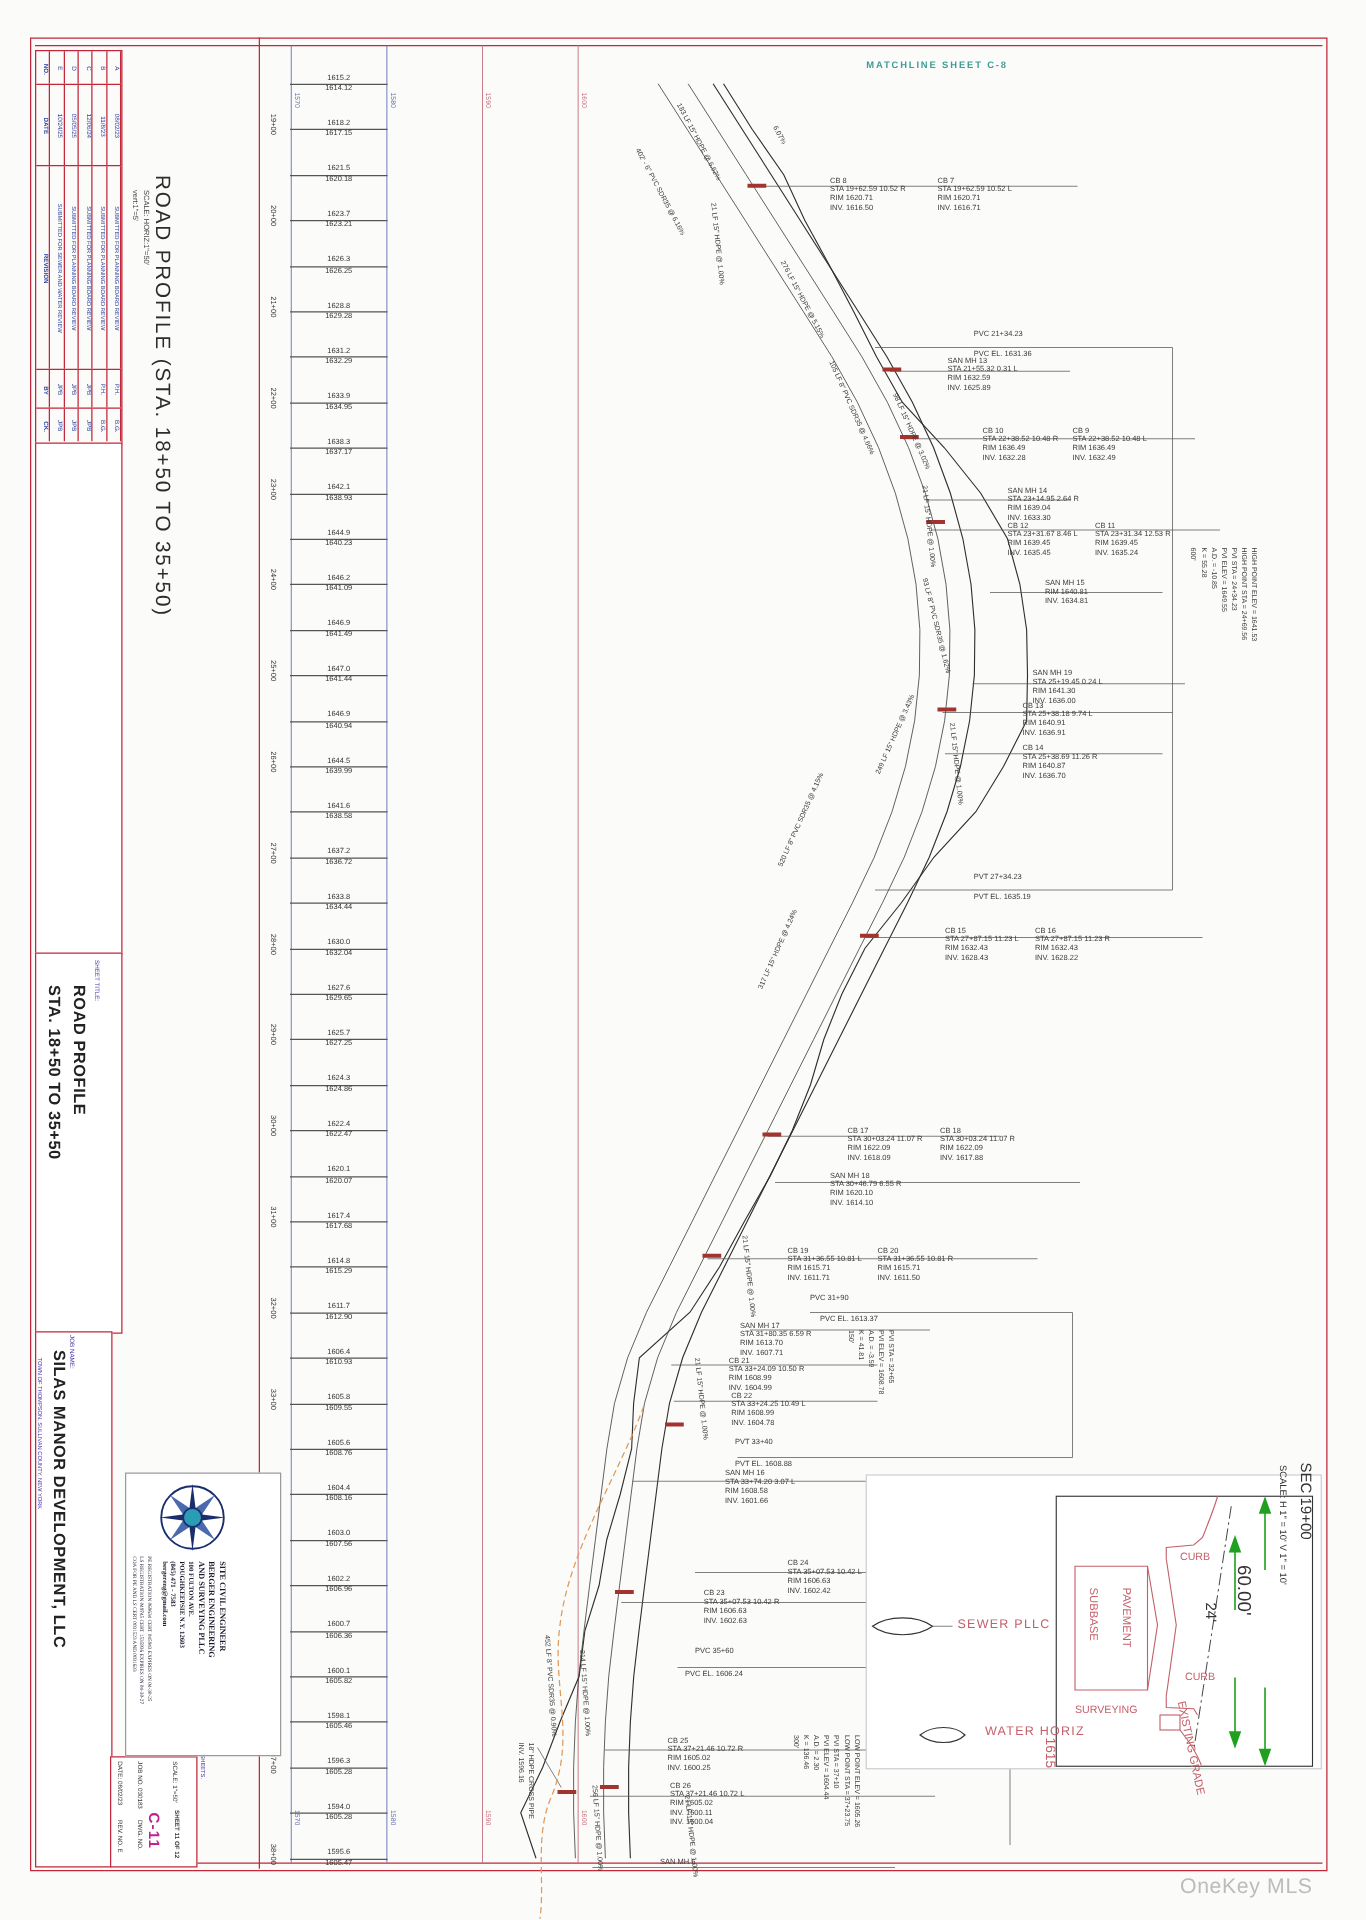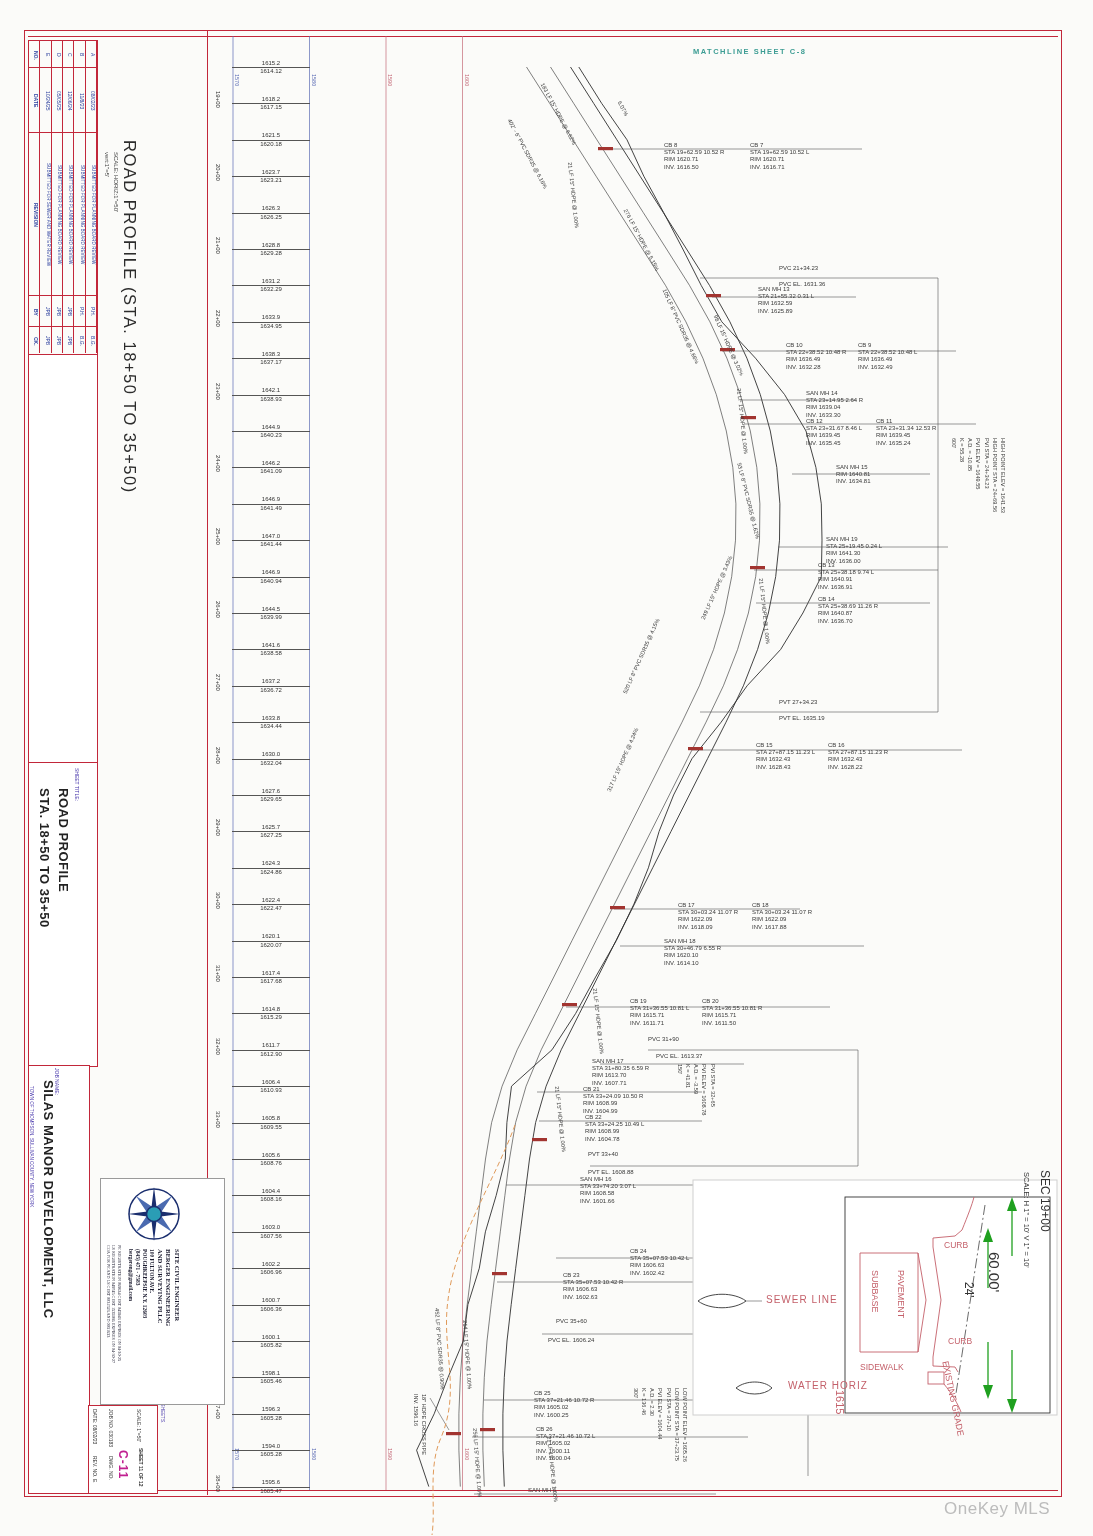--- a/index.html
+++ b/index.html
@@ -669,20 +669,20 @@
   <div class="matchline">MATCHLINE SHEET C-8</div>
 
   <div class="sec-lab abs vt" style="left:1038px;top:1170px;font-size:12px;color:#333;">SEC 19+00</div>
   <div class="sec-lab abs vt" style="left:1022px;top:1172px;font-size:7.5px;color:#333;">SCALE: H 1" = 10' V 1" = 10'</div>
   <div class="sec-lab abs vt" style="left:986px;top:1252px;font-size:15px;color:#333;">60.00'</div>
   <div class="sec-lab abs vt" style="left:962px;top:1282px;font-size:12px;color:#333;">24'</div>
   <div class="sec-lab abs pink" style="left:944px;top:1240px;font-size:8.5px;">CURB</div>
   <div class="sec-lab abs pink" style="left:948px;top:1336px;font-size:8.5px;">CURB</div>
   <div class="sec-lab abs vt pink" style="left:896px;top:1270px;font-size:9px;">PAVEMENT</div>
   <div class="sec-lab abs vt pink" style="left:870px;top:1270px;font-size:9px;">SUBBASE</div>
-  <div class="sec-lab abs pink" style="left:860px;top:1362px;font-size:8.5px;">SIDEWALK</div>
+  <div class="sec-lab abs pink" style="left:860px;top:1362px;font-size:8.5px;">SURVEYING</div>
   <div class="sec-lab abs pink" style="left:950px;top:1360px;font-size:9px;transform:rotate(78deg);transform-origin:0 0;">EXISTING GRADE</div>
   <div class="sec-lab abs vt pink" style="left:834px;top:1390px;font-size:11px;">1615</div>
-  <div class="sec-lab abs pink" style="left:766px;top:1294px;font-size:10px;letter-spacing:1px;">SEWER LINE</div>
+  <div class="sec-lab abs pink" style="left:766px;top:1294px;font-size:10px;letter-spacing:1px;">SEWER PLLC</div>
   <div class="sec-lab abs pink" style="left:788px;top:1380px;font-size:10px;letter-spacing:1px;">WATER HORIZ</div>
 
   <div class="watermark">OneKey MLS</div>
 </div>
 
 </body></html>

